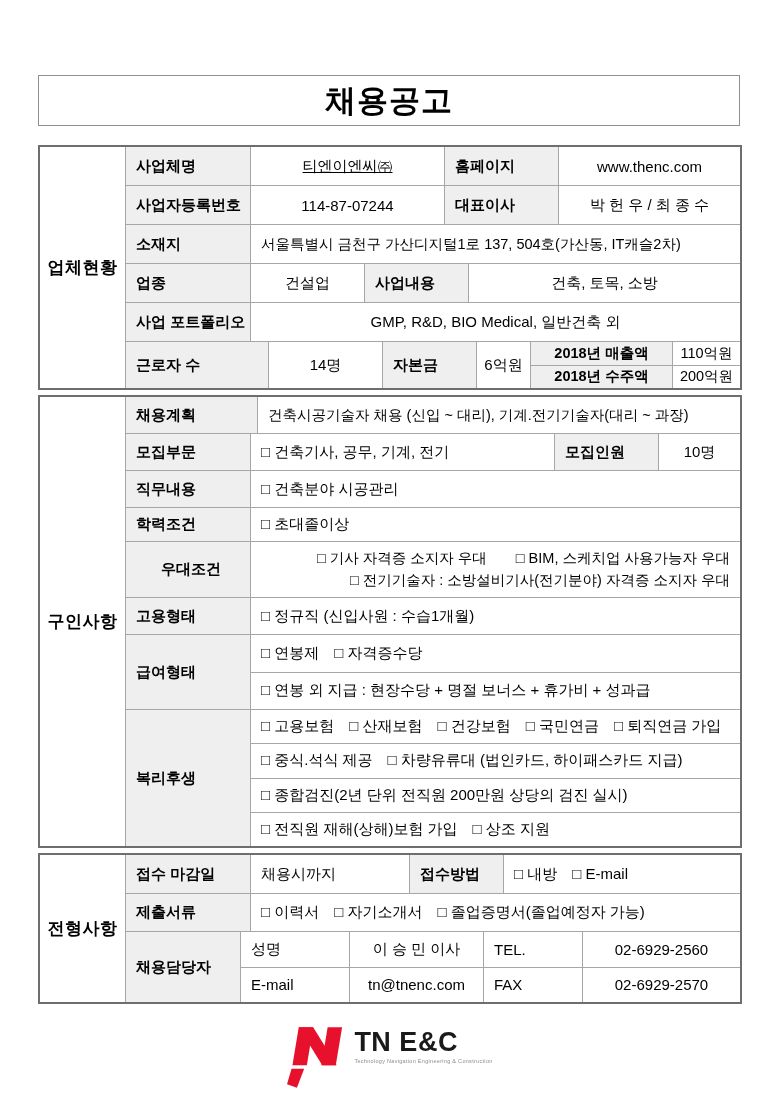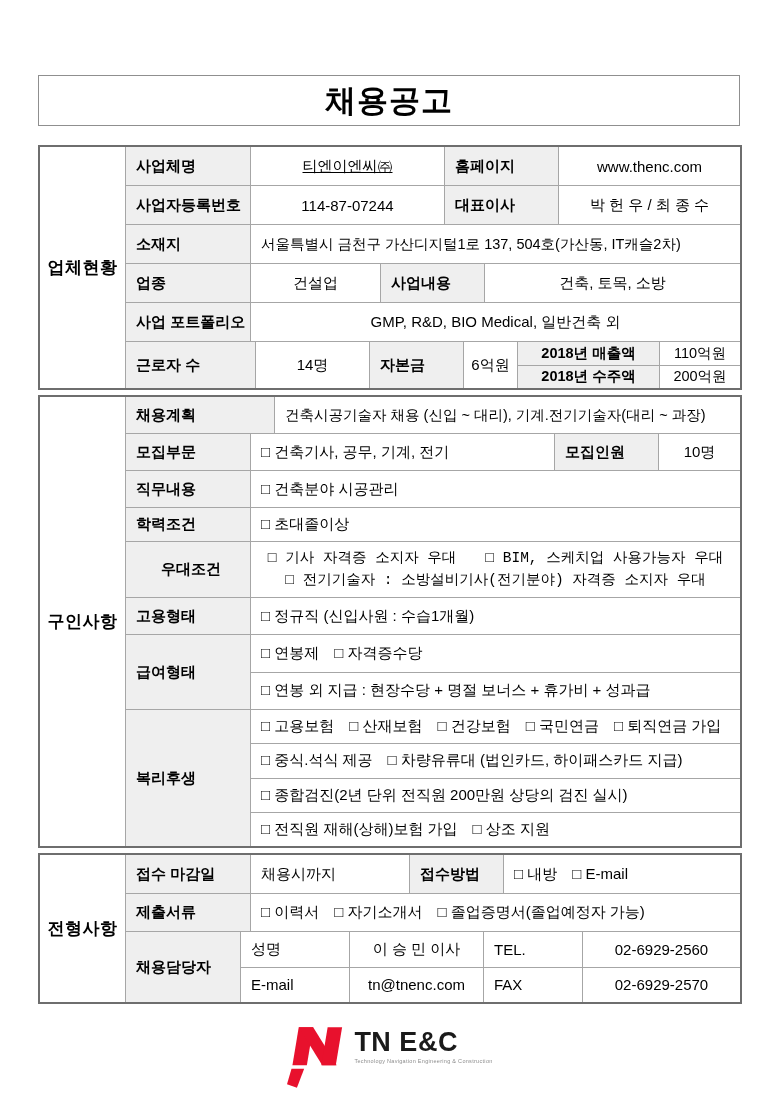--- a/index.html
+++ b/index.html
@@ -18,21 +18,21 @@
   .tcontent > .trow:last-child{border-bottom:none;}
   .vcol{flex:1;display:flex;flex-direction:column;min-width:0;}
   .vcol > .trow{flex:1;}
   .vcol > .trow:last-child{border-bottom:none;}
   .cell{display:flex;align-items:center;padding:0 10px;font-size:15px;border-right:1px solid #a6a6a6;
         box-sizing:border-box;white-space:nowrap;overflow:hidden;min-width:0;}
   .trow > *:last-child{border-right:none;}
   .hdr{background:#efefef;font-weight:700;}
   .c{justify-content:center;text-align:center;padding:0 4px;}
   .flx{flex:1;}
-  .multi{flex-direction:column;align-items:center;justify-content:center;line-height:1.45;font-family:Liberation Mono, monospace;}
+  .multi{flex-direction:column;align-items:flex-end;justify-content:center;line-height:1.45;}
   .sm{font-size:14.5px;}
 
   .logo{position:absolute;left:0;top:1027px;width:780px;display:flex;justify-content:center;align-items:flex-start;gap:11px;}
   .logo-mark{flex:0 0 auto;display:block;}
   .logo-mark polygon{fill:#e8112d;}
   .logo-text-block{display:flex;flex-direction:column;margin-top:1px;}
   .logo-text{font-size:27px;font-weight:800;letter-spacing:0.5px;color:#1a1a1a;line-height:1.05;}
   .logo-tagline{font-size:5.5px;color:#8d8d8d;letter-spacing:0.3px;margin-top:2px;}
 </style>
 </head>
@@ -58,30 +58,30 @@
         <div class="cell c" style="width:194px;">114-87-07244</div>
         <div class="cell hdr" style="width:114px;">대표이사</div>
         <div class="cell c flx">박 헌 우 / 최 종 수</div>
       </div>
       <div class="trow" style="height:38px;">
         <div class="cell hdr" style="width:125px;">소재지</div>
         <div class="cell flx sm">서울특별시 금천구 가산디지털1로 137, 504호(가산동, IT캐슬2차)</div>
       </div>
       <div class="trow" style="height:38px;">
         <div class="cell hdr" style="width:125px;">업종</div>
-        <div class="cell c" style="width:130px;">건설업</div>
+        <div class="cell c" style="width:114px;">건설업</div>
         <div class="cell hdr" style="width:104px;">사업내용</div>
         <div class="cell c flx">건축, 토목, 소방</div>
       </div>
       <div class="trow" style="height:38px;">
         <div class="cell hdr" style="width:125px;">사업 포트폴리오</div>
         <div class="cell c flx">GMP, R&amp;D, BIO Medical, 일반건축 외</div>
       </div>
       <div class="trow" style="height:46px;">
-        <div class="cell hdr" style="width:130px;">근로자 수</div>
+        <div class="cell hdr" style="width:143px;">근로자 수</div>
         <div class="cell c" style="width:114px;">14명</div>
         <div class="cell hdr" style="width:94px;">자본금</div>
         <div class="cell c" style="width:54px;">6억원</div>
         <div class="vcol">
           <div class="trow">
             <div class="cell hdr c sm" style="width:142px;">2018년 매출액</div>
             <div class="cell c flx sm">110억원</div>
           </div>
           <div class="trow">
             <div class="cell hdr c sm" style="width:142px;">2018년 수주액</div>
@@ -89,21 +89,21 @@
           </div>
         </div>
       </div>
     </div>
   </div>
 
   <div class="tbl" style="top:395px;">
     <div class="sec-label">구인사항</div>
     <div class="tcontent">
       <div class="trow" style="height:36px;">
-        <div class="cell hdr" style="width:149px;">채용계획</div>
+        <div class="cell hdr" style="width:132px;">채용계획</div>
         <div class="cell flx sm">건축시공기술자 채용 (신입 ~ 대리), 기계.전기기술자(대리 ~ 과장)</div>
       </div>
       <div class="trow" style="height:36px;">
         <div class="cell hdr" style="width:125px;">모집부문</div>
         <div class="cell" style="width:304px;">□ 건축기사, 공무, 기계, 전기</div>
         <div class="cell hdr" style="width:104px;">모집인원</div>
         <div class="cell c flx">10명</div>
       </div>
       <div class="trow" style="height:36px;">
         <div class="cell hdr" style="width:125px;">직무내용</div>

